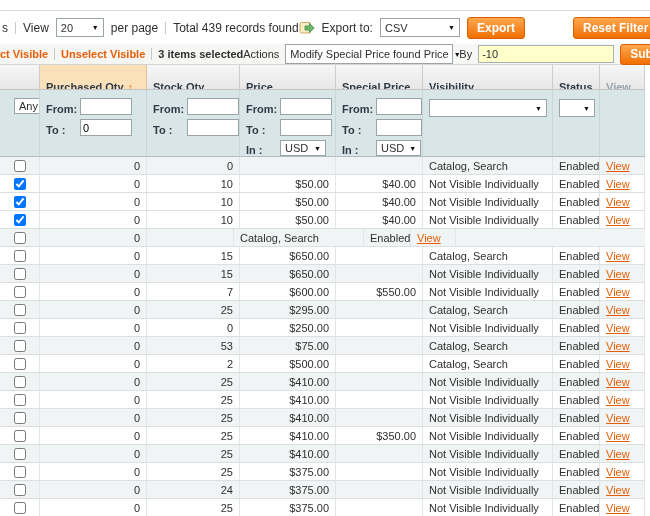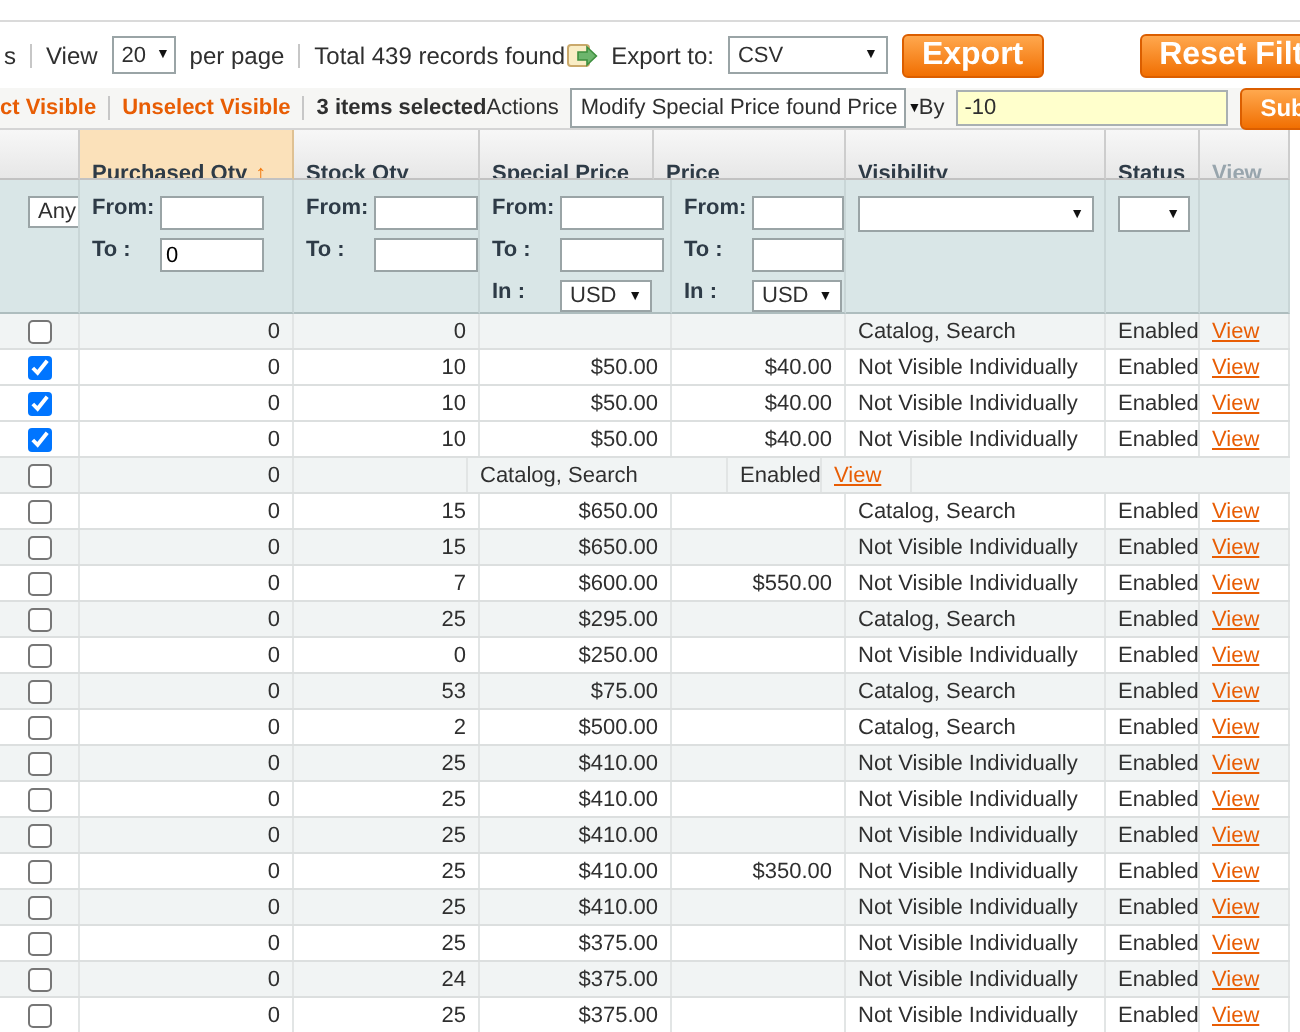--- a/index.html
+++ b/index.html
@@ -13,23 +13,23 @@
   
   .toolbar{height:33px;display:flex;align-items:center;justify-content:space-between;
            background:#fff;padding:0 4px 0 2px;font-size:12px;}
   .tb-left,.tb-right{display:flex;align-items:center;gap:7px;white-space:nowrap;}
   .vsep{border-left:1px solid #c7c7c7;height:12px;display:inline-block;}
 
   .sel{display:inline-flex;align-items:center;justify-content:space-between;
        background:#fff;border:1px solid #9aa4a6;height:19px;padding:0 4px;
        font-size:11px;box-sizing:border-box;cursor:pointer;}
   .sel .arr{font-size:7px;color:#111;margin-left:5px;}
-  .w48{width:32px}.w80{width:80px}.w168{width:168px}.w118{width:118px}.w38{width:38px}.w46{width:46px}
-
-  .btn{font-family:"Liberation Sans",sans-serif;font-weight:bold;font-size:16px;color:#fff;
+  .w48{width:48px}.w80{width:80px}.w168{width:168px}.w118{width:118px}.w38{width:38px}.w46{width:46px}
+
+  .btn{font-family:"Liberation Sans",sans-serif;font-weight:bold;font-size:12px;color:#fff;
        background:linear-gradient(#ffa84e,#f16f02);border:1px solid #db5e00;border-radius:3px;
        height:22px;padding:0 9px;cursor:pointer;}
   .gap{width:34px;display:inline-block;}
 
   
   .massbar{height:20px;display:flex;align-items:center;justify-content:space-between;
            background:#f6f6f4;border-bottom:1px solid #d5d5d5;padding:0 4px 0 0;
            font-size:11px;}
   .mb-left,.mb-right{display:flex;align-items:center;gap:6px;white-space:nowrap;}
   .olink{color:#e85d04;font-weight:bold;text-decoration:none;cursor:pointer;}
@@ -50,21 +50,21 @@
   .ghead .cell{height:22px;line-height:21px;background:linear-gradient(#f7f7f7,#e7e7e7);
                border-bottom:1px solid #c2c2c2;border-right:1px solid #cdcdcd;
                font-weight:bold;color:#2e3b47;padding:12px 6px;white-space:nowrap;cursor:pointer;}
   .ghead .sorted{background:#fbe1ba;border-right:1px solid #dfc193;}
   .sort-arrow{color:#f2780c;font-weight:bold;margin-left:4px;}
   .ghead .dim{color:#98a5ad;cursor:default;}
 
   
   .gfilter .cell{height:67px;background:#d9e6e7;border-right:1px solid #c9d6d7;
                  border-bottom:1px solid #aebdbe;padding:8px 4px 0 6px;}
-  .frow{display:flex;align-items:flex-start;margin-bottom:4px;}
+  .frow{display:flex;align-items:flex-end;margin-bottom:4px;}
   .flabel{width:34px;font-weight:bold;color:#2e3b47;font-size:11px;flex:none;}
   .finput{width:46px;height:15px;border:1px solid #9aa4a6;font-size:11px;padding:0 2px;
           background:#fff;box-sizing:content-box;}
   .fsel{height:18px;}
 
   
   .tr{display:flex;height:18px;align-items:center;box-sizing:border-box;
       border-bottom:1px solid #dcdfdf;background:#fff;}
   .tr.stripe{background:#f1f4f4;}
   .tr .cell{border-right:1px solid #e2e5e5;height:100%;display:flex;align-items:center;}
@@ -132,22 +132,22 @@
   </div>
 
   <div class="grid">
 
     <div class="row ghead">
       <div class="cell c0"></div>
       <div class="cell c1 sorted">
         <span>Purchased Qty</span><span class="sort-arrow">↑</span>
       </div>
       <div class="cell c2">Stock Qty</div>
+      <div class="cell c3">Price</div>
       <div class="cell c4">Special Price</div>
-      <div class="cell c3">Price</div>
       <div class="cell c5">Visibility</div>
       <div class="cell c6">Status</div>
       <div class="cell c7 dim">View</div>
     </div>
 
     <div class="row gfilter">
       <div class="cell c0" style="padding-left:14px;">
         <div class="sel w38" style="height:16px">
           <span>Any</span>
           <span class="arr">▼</span>

